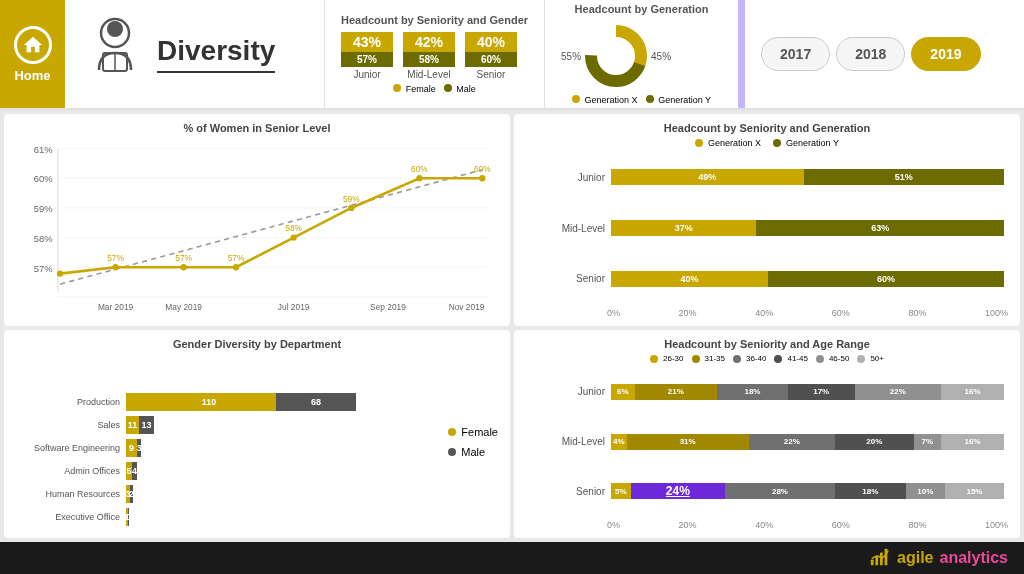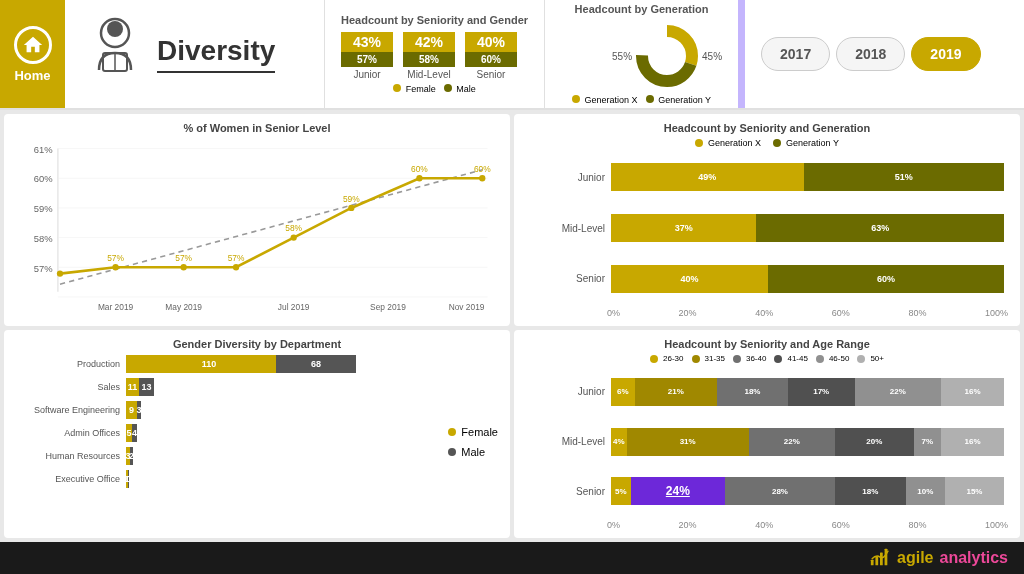--- a/index.html
+++ b/index.html
@@ -147,21 +147,20 @@
       display: flex;
       flex-direction: column;
       justify-content: center;
       min-width: 200px;
     }
 
     .donut-container {
       display: flex;
       align-items: center;
       gap: 0;
-      justify-content: flex-end;
     }
 
     .year-buttons {
       display: flex;
       align-items: center;
       gap: 6px;
       padding: 0 16px;
     }
 
     .year-btn {
@@ -232,21 +231,21 @@
     .bar-row-label {
       width: 75px;
       text-align: right;
       font-size: 10px;
       color: #555;
       flex-shrink: 0;
     }
 
     .bar-container {
       flex: 1;
-      height: 28px;
+      height: 16px;
       display: flex;
       border-radius: 7px;
     }
 
     .bar-segment {
       display: flex;
       align-items: center;
       justify-content: center;
       color: #fff;
       font-size: 9px;
@@ -548,21 +547,21 @@
         <span>40%</span>
         <span>60%</span>
         <span>80%</span>
         <span>100%</span>
     </div>
   </div>
 
   <div class="chart-panel">
     <div class="chart-title">Gender Diversity by Department</div>
     <div style="display:flex;flex:1;gap:4px;">
-      <div style="flex:1;display:flex;flex-direction:column;justify-content:flex-start;">
+      <div style="flex:1;display:flex;flex-direction:column;justify-content:flex-end;">
 
         <div class="gender-bar-row">
           <div class="gender-row-label">Production</div>
           <div class="gender-bars">
             <div class="gender-bar-female" style="width:150px;padding-left:16px;">110</div>
             <div class="gender-bar-male" style="width:80px;">68</div>
           </div>
         </div>
 
 

